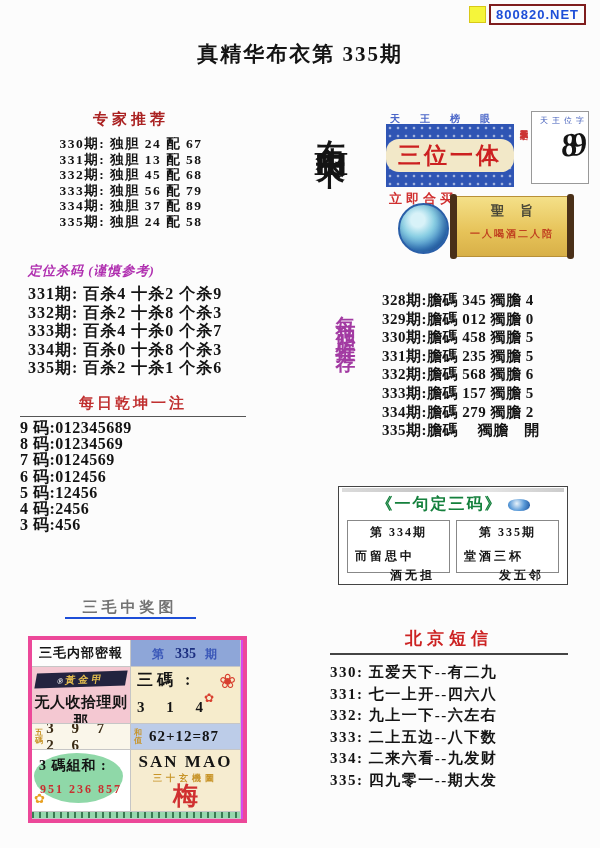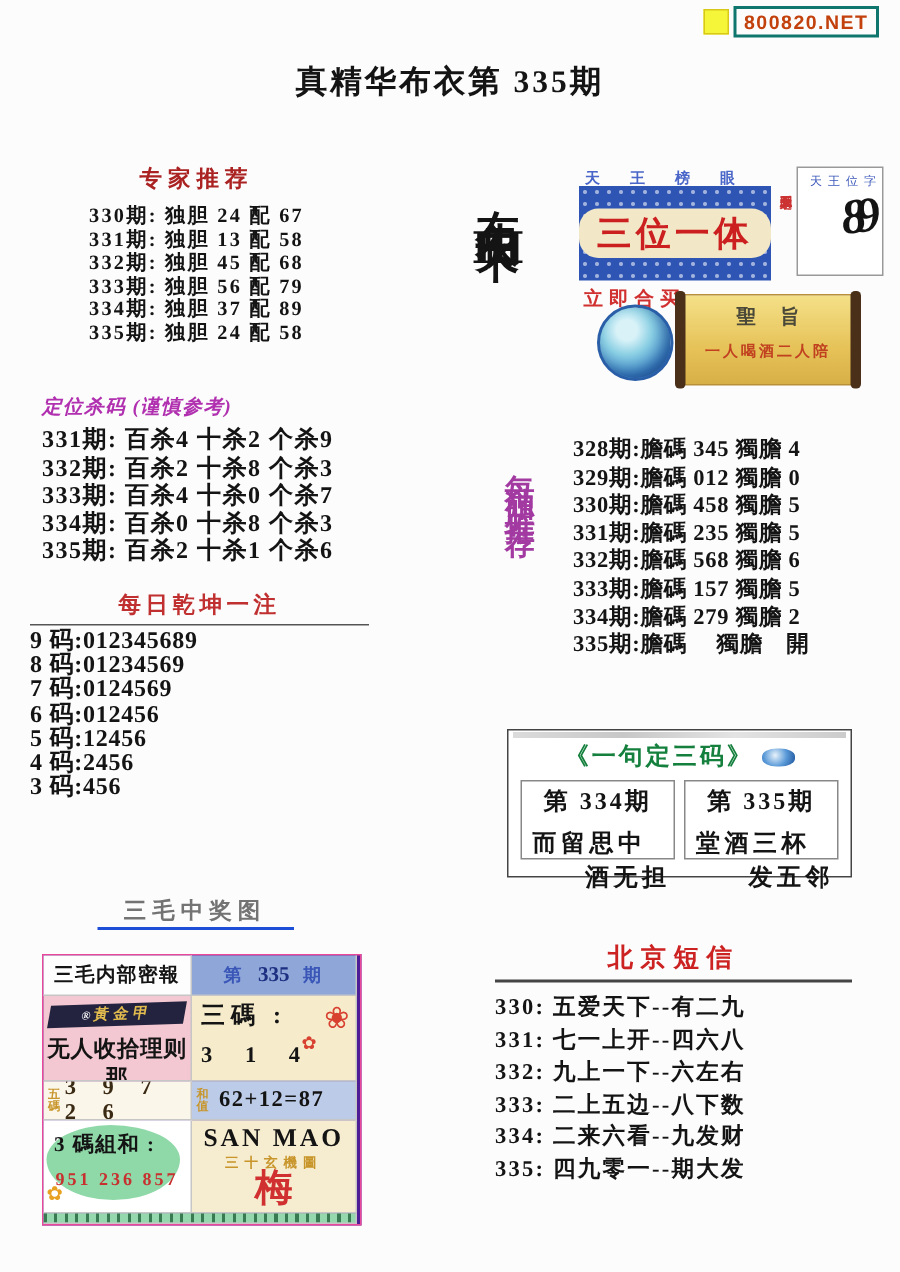--- a/index.html
+++ b/index.html
@@ -4,21 +4,21 @@
 <style>
   html,body { margin:0; padding:0; background:#e9e9e9; }
   .page {
     position:relative; width:600px; height:848px; margin:0 auto;
     background:#fcfcfc; overflow:hidden;
     font-family:"Liberation Serif","DejaVu Serif",serif; color:#141414;
   }
   
   .logo { position:absolute; top:4px; right:14px; display:flex; align-items:center; }
   .logo-sq { width:15px; height:15px; background:#f5f53a; border:1px solid #d8c818; margin-right:3px; }
-  .logo-box { border:2px solid #0f766e; color:#c2410c; font-weight:bold; font-size:13px;
+  .logo-box { border:2px solid #7f1d1d; color:#1d4ed8; font-weight:bold; font-size:13px;
     padding:0 5px; line-height:17px; font-family:"Liberation Sans",sans-serif; letter-spacing:1px; }
   .title { position:absolute; top:40px; left:0; right:0; text-align:center;
     font-size:21px; font-weight:bold; letter-spacing:2px; }
 
   
   .sec-expert { position:absolute; left:20px; top:110px; width:222px; text-align:center; }
   .sec-expert .hd { color:#aa2222; font-size:15px; font-weight:bold; letter-spacing:4px; margin-bottom:7px; }
   .sec-expert .row { font-size:13.5px; line-height:15.6px; letter-spacing:1.5px; font-weight:600; }
 
   .sec-kill { position:absolute; left:28px; top:262px; width:222px; }
@@ -27,22 +27,22 @@
 
   .sec-qk { position:absolute; left:20px; top:394px; width:226px; }
   .sec-qk .hd { color:#c03030; font-size:15px; font-weight:bold; letter-spacing:3px;
     text-align:center; border-bottom:1px solid #555; padding-bottom:3px; margin-bottom:3px; }
   .sec-qk .row { font-size:16px; line-height:16.2px; font-weight:bold; letter-spacing:0.5px; }
 
   .sm-title { position:absolute; left:30px; top:598px; width:200px; text-align:center; }
   .sm-title span { color:#737373; font-size:15px; font-weight:bold; letter-spacing:4px;
     border-bottom:2px solid #1d4ed8; padding:0 18px 2px; }
 
-  .sm-table { position:absolute; left:28px; top:636px; width:211px; background:#4c1d95;
-    border:1px solid #ec4899; display:grid; grid-template-columns:99px 110px;
+  .sm-table { position:absolute; left:28px; top:636px; width:211px; background:#d946ef;
+    border:4px solid #ec4899; display:grid; grid-template-columns:99px 110px;
     grid-template-rows:27px 57px 26px 62px 7px; }
   .sm-table > div { border-right:1px solid #c6c6c6; border-bottom:1px solid #c6c6c6; overflow:hidden; position:relative; }
   .c-hdl { background:#fdfdfd; font-size:13px; font-weight:bold; text-align:center; line-height:26px; letter-spacing:1px; }
   .c-hdr { background:#8ea6d8; text-align:center; line-height:26px; }
   .c-hdr .pre,.c-hdr .post { color:#3a57b8; font-size:12px; font-weight:bold; letter-spacing:2px; }
   .c-hdr .num { color:#1c2f80; font-size:14px; font-weight:bold; margin:0 5px; }
   .c-pink { background:#f4c8d2; }
   .bnr { margin:5px auto 3px; width:90px; height:15px; background:#23233f;
     transform:skewX(-12deg) rotate(-2deg); color:#e2bb4e; font-size:10px; font-weight:bold;
     letter-spacing:3px; text-align:center; line-height:15px; }
@@ -99,21 +99,21 @@
   .dd-vert { position:absolute; left:333px; top:300px; color:#a23aa2; font-size:20px; font-weight:bold; letter-spacing:9px; }
   .dd-rows { position:absolute; left:382px; top:291px; width:205px; }
   .dd-rows .row { font-size:15px; font-weight:bold; line-height:18.6px; letter-spacing:0.5px; }
 
   .yiju { position:absolute; left:338px; top:486px; width:228px; height:97px; border:1px solid #444; background:#fff; }
   .smudge { height:4px; margin:1px 3px 2px; background:linear-gradient(90deg,#b8b8b8,#909090,#c8c8c8,#989898); opacity:.5; }
   .yiju .hd { text-align:center; color:#15803d; font-size:16px; font-weight:bold; letter-spacing:2px; }
   .car { display:inline-block; width:22px; height:12px; border-radius:45%;
     background:radial-gradient(circle at 40% 38%, #e8f2fa, #5a9ad8 50%, #1a4f98); vertical-align:middle; margin-left:5px; }
   .yiju .cols { display:flex; justify-content:space-between; padding:5px 8px 0; }
-  .yiju .cell { width:101px; height:51px; border:1px solid #888; font-size:16px; font-weight:bold; }
+  .yiju .cell { width:101px; height:51px; border:1px solid #888; font-size:12px; font-weight:bold; }
   .cell .ch { text-align:center; margin-top:3px; letter-spacing:2px; }
   .cell .l1 { margin-top:7px; padding-left:7px; letter-spacing:3px; }
   .cell .l2 { padding-left:42px; margin-top:2px; letter-spacing:3px; }
 
   .bj { position:absolute; left:330px; top:627px; width:238px; }
   .bj .hd { text-align:center; color:#cc2222; font-size:17px; font-weight:bold; letter-spacing:5px;
     border-bottom:2px solid #444; padding-bottom:3px; }
   .bj .rows { margin-top:7px; }
   .bj .row { font-size:15px; font-weight:bold; line-height:21.5px; letter-spacing:1.5px; }
 </style>

